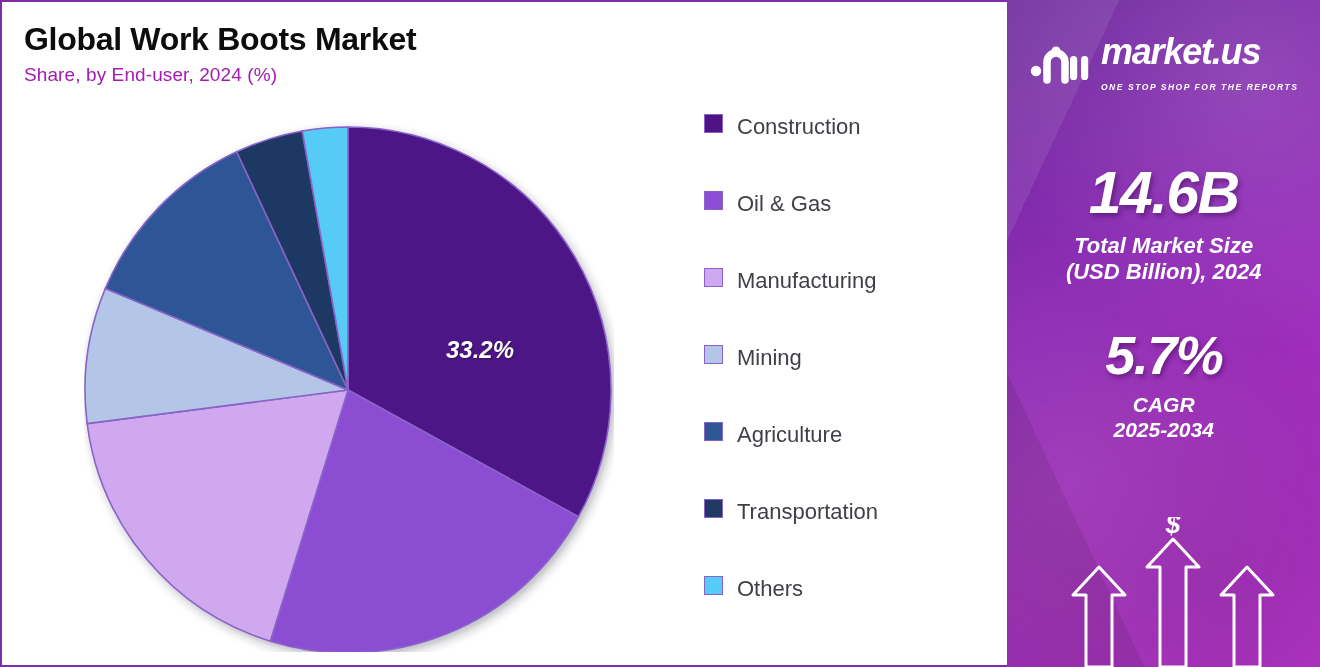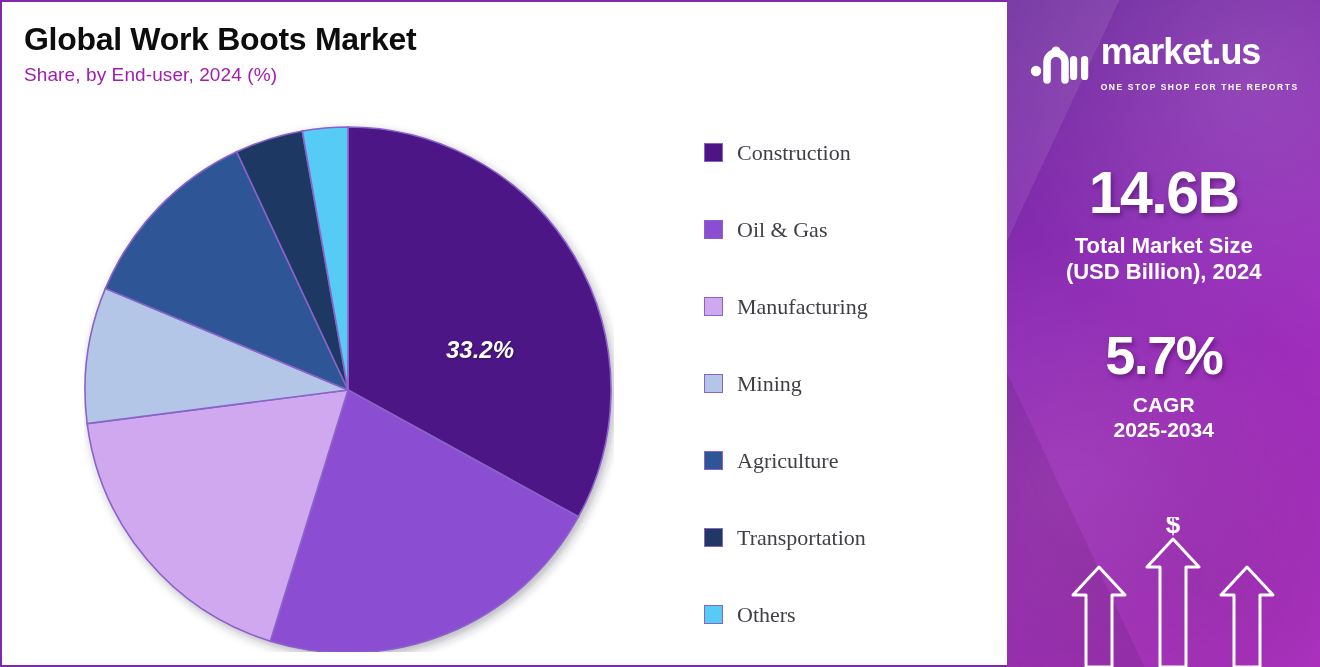--- a/index.html
+++ b/index.html
@@ -55,23 +55,21 @@
     white-space: nowrap;
   }
   
   .legend {
     position: absolute;
     left: 702px; top: 112px;
     width: 270px;
   }
   .legend-item {
     display: flex;
-    align-items: center;
     height: 77px;
-    font-family: Liberation Serif, serif;
   }
   .legend-swatch {
     width: 19px; height: 19px;
     border: 1px solid #8a63c8;
     flex: 0 0 auto;
     margin-right: 14px;
   }
   .legend-label {
     font-size: 22px;
     color: #3f3f46;
@@ -79,20 +77,21 @@
   }
   
   .brand-panel {
     position: relative;
     width: 333px; height: 667px;
     overflow: hidden;
     background:
       linear-gradient(150deg, #6c2a9c 0%, #8c2bb4 38%, #a32fc0 62%, #b936cd 100%);
     color: #ffffff;
     text-align: center;
+    font-style: italic;
   }
   .brand-texture {
     position: absolute; inset: 0;
     background:
       linear-gradient(115deg, rgba(255,255,255,0.10) 0 18%, transparent 18% 34%),
       linear-gradient(65deg, rgba(0,0,0,0.10) 0 22%, transparent 22% 44%),
       radial-gradient(circle at 78% 12%, rgba(255,255,255,0.16), transparent 42%),
       radial-gradient(circle at 20% 72%, rgba(255,255,255,0.10), transparent 46%),
       radial-gradient(circle at 62% 88%, rgba(0,0,0,0.16), transparent 52%);
     opacity: 0.85;

